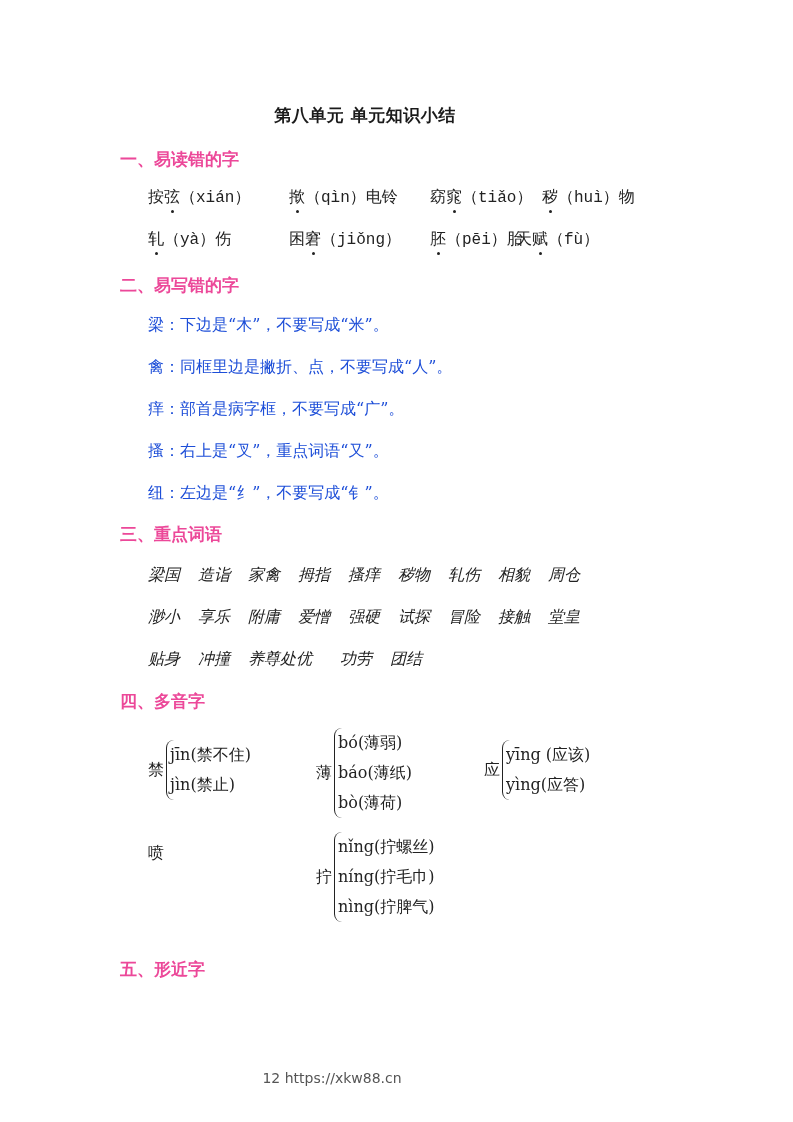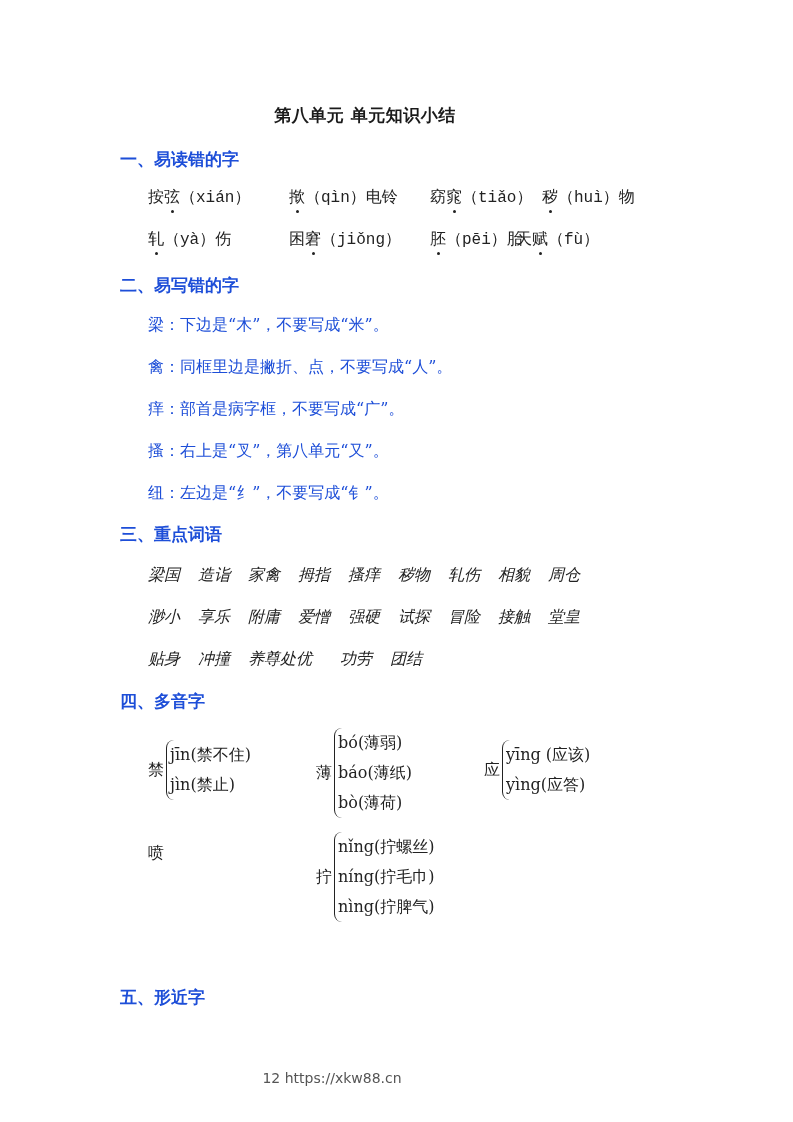--- a/index.html
+++ b/index.html
@@ -2,21 +2,21 @@
 <html><head>
 <meta charset="utf-8">
 <style>
   html, body { margin:0; padding:0; background:#ffffff; }
   body { width:793px; height:1122px; position:relative; overflow:hidden;
          font-family:"DejaVu Serif","Liberation Serif",serif; color:#222; }
   .title { position:absolute; top:104px; left:0; width:730px; text-align:center;
            font-family:"DejaVu Sans","Liberation Sans",sans-serif; font-weight:bold;
            font-size:17px; color:#1a1a1a; letter-spacing:0.5px; }
   .h { position:absolute; left:120px; font-family:"DejaVu Sans","Liberation Sans",sans-serif;
-       font-weight:bold; font-size:17px; color:#1d4ed8; }
+       font-weight:bold; font-size:17px; color:#ec4899; }
   .line { position:absolute; left:148px; font-size:16px; white-space:nowrap; color:#1d4ed8; }
   .cell { position:absolute; font-size:16px; white-space:nowrap;font-family:Liberation Mono, monospace; }
   .dot { position:relative; display:inline-block; }
   .dot::after { content:""; position:absolute; left:50%; bottom:-5px; width:3px; height:3px;
                 margin-left:-1.5px; border-radius:50%; background:#222; }
   .words { position:absolute; left:148px; font-size:16px; white-space:nowrap;font-style:italic; }
   .words span { display:inline-block; margin-right:18px; }
   .poly { position:absolute; display:flex; align-items:center; font-size:16px; }
   .poly .char { margin-right:2px; }
   .poly .brace { border-left:1.5px solid #222; border-radius:8px 0 0 8px; padding-left:3px;
@@ -37,21 +37,21 @@
 <div class="cell" style="left:542px;top:187px"><span class="dot">秽</span>（huì）物</div>
 <div class="cell" style="left:148px;top:229px"><span class="dot">轧</span>（yà）伤</div>
 <div class="cell" style="left:289px;top:229px">困<span class="dot">窘</span>（jiǒng）</div>
 <div class="cell" style="left:430px;top:229px"><span class="dot">胚</span>（pēi）胎</div>
 <div class="cell" style="left:516px;top:229px">天<span class="dot">赋</span>（fù）</div>
 
 <div class="h" style="top:274px">二、易写错的字</div>
 <div class="line" style="top:315px">梁：下边是“木”，不要写成“米”。</div>
 <div class="line" style="top:357px">禽：同框里边是撇折、点，不要写成“人”。</div>
 <div class="line" style="top:399px">痒：部首是病字框，不要写成“广”。</div>
-<div class="line" style="top:441px">搔：右上是“叉”，第八单元“又”。</div>
+<div class="line" style="top:441px">搔：右上是“叉”，重点词语“又”。</div>
 <div class="line" style="top:483px">纽：左边是“纟”，不要写成“钅”。</div>
 
 <div class="h" style="top:523px">三、重点词语</div>
 <div class="words" style="top:565px">
   <span>梁国</span><span>造诣</span><span>家禽</span><span>拇指</span><span>搔痒</span><span>秽物</span><span>轧伤</span><span>相貌</span><span>周仓</span>
 </div>
 <div class="words" style="top:607px">
   <span>渺小</span><span>享乐</span><span>附庸</span><span>爱憎</span><span>强硬</span><span>试探</span><span>冒险</span><span>接触</span><span>堂皇</span>
 </div>
 <div class="words" style="top:649px">
@@ -91,15 +91,15 @@
 
 <div class="poly" style="left:316px;top:832px">
   <span class="char">拧</span>
   <div class="brace">
     <div>nǐng(拧螺丝)</div>
     <div>níng(拧毛巾)</div>
     <div>nìng(拧脾气)</div>
   </div>
 </div>
 
-<div class="h" style="top:986px">五、形近字</div>
+<div class="h" style="top:958px">五、形近字</div>
 
 <div class="footer">12 https://xkw88.cn</div>
 
 </body></html>

